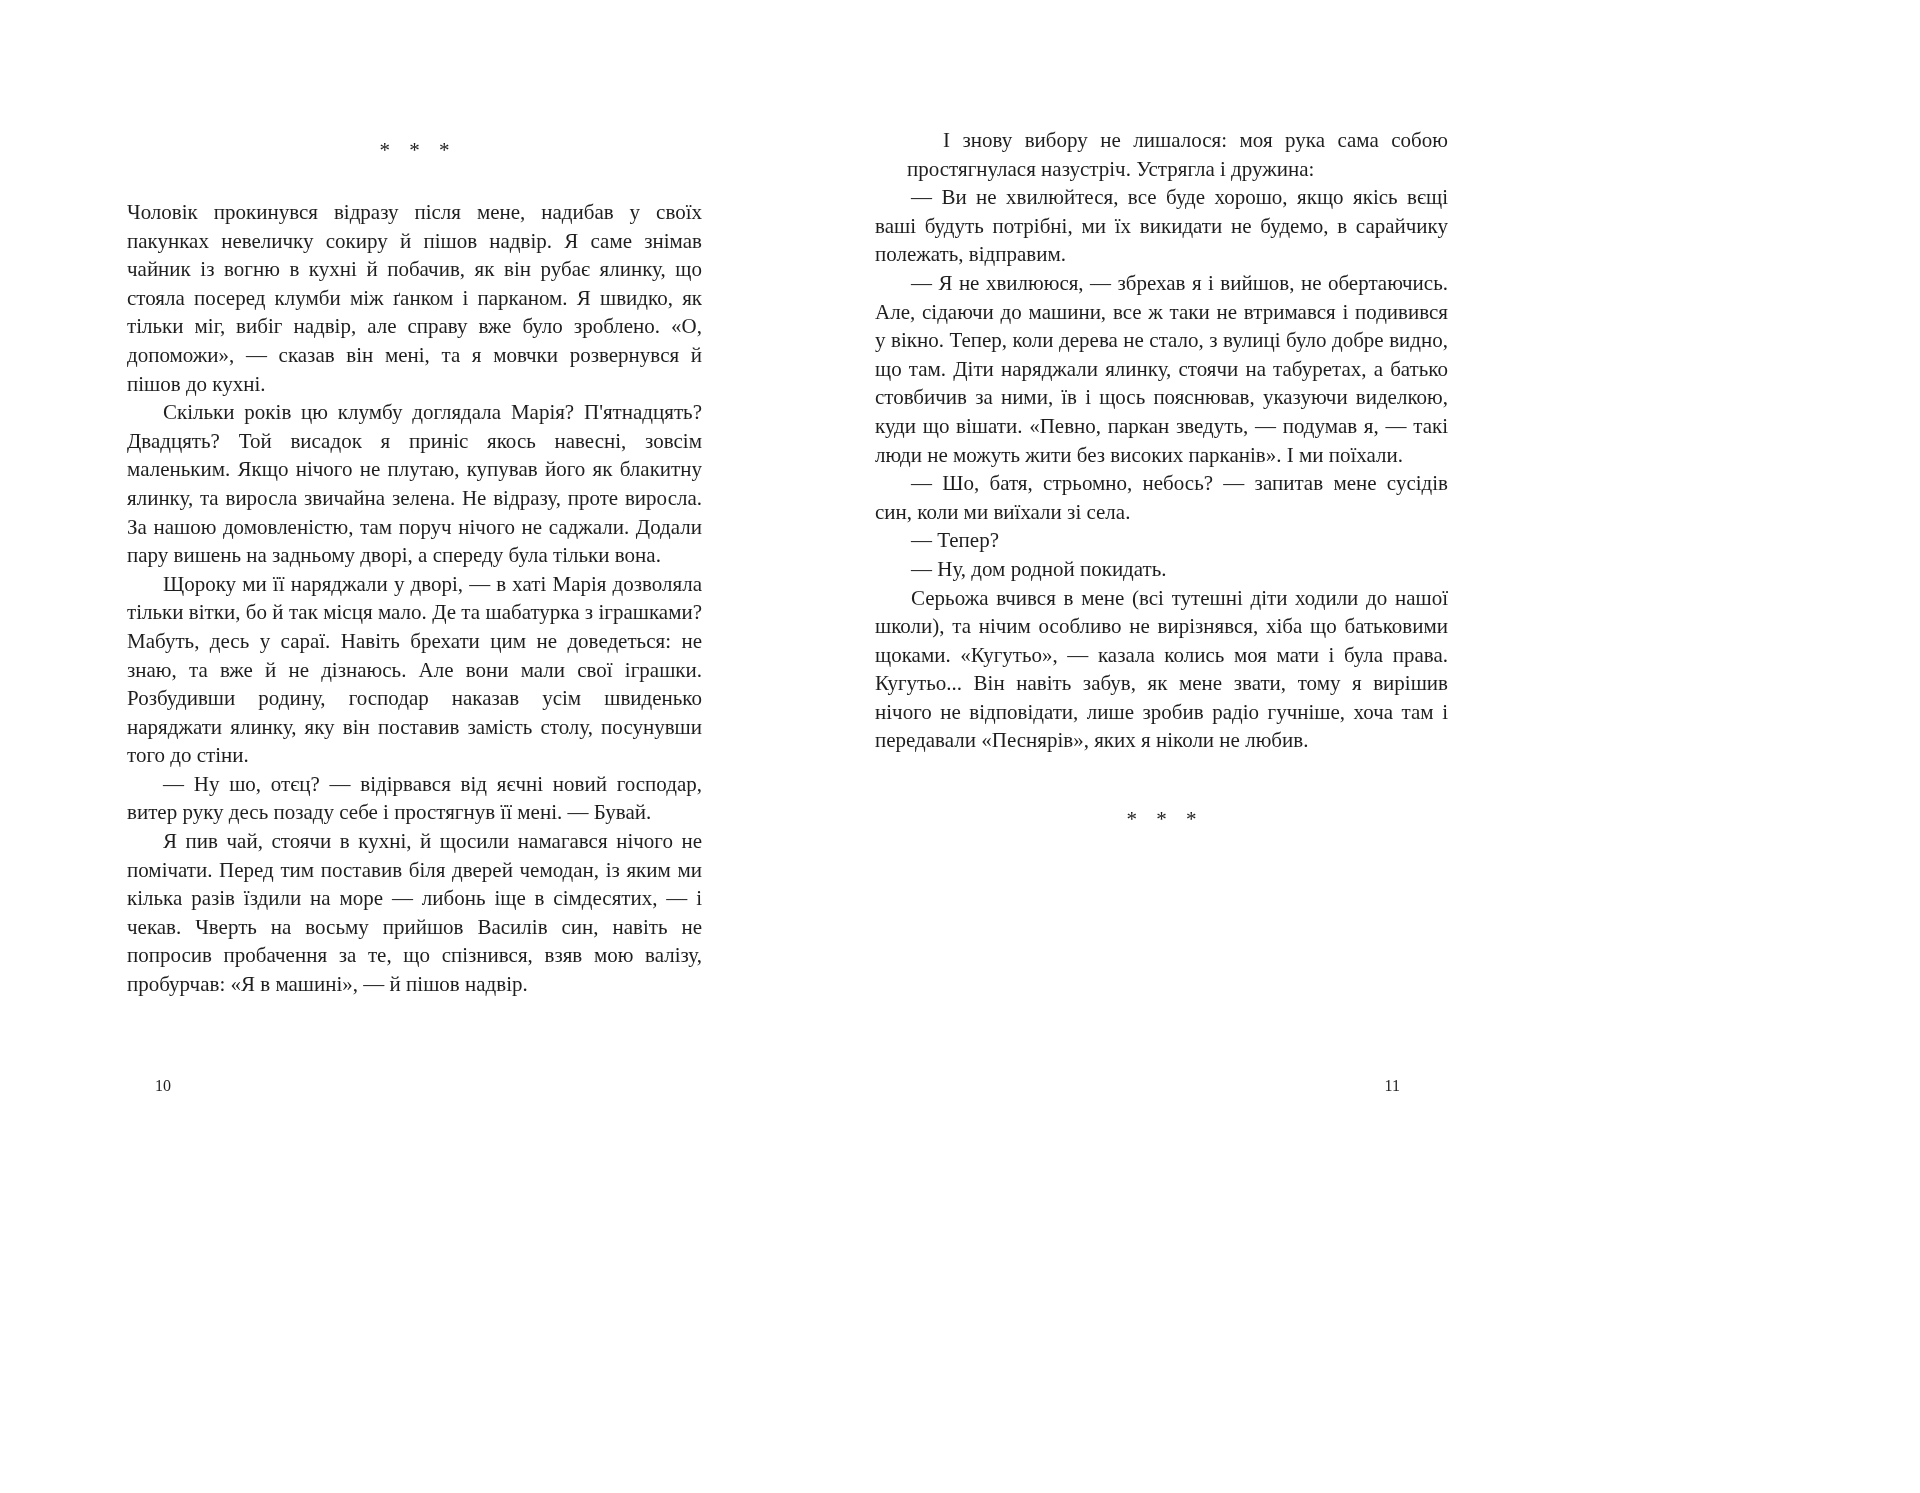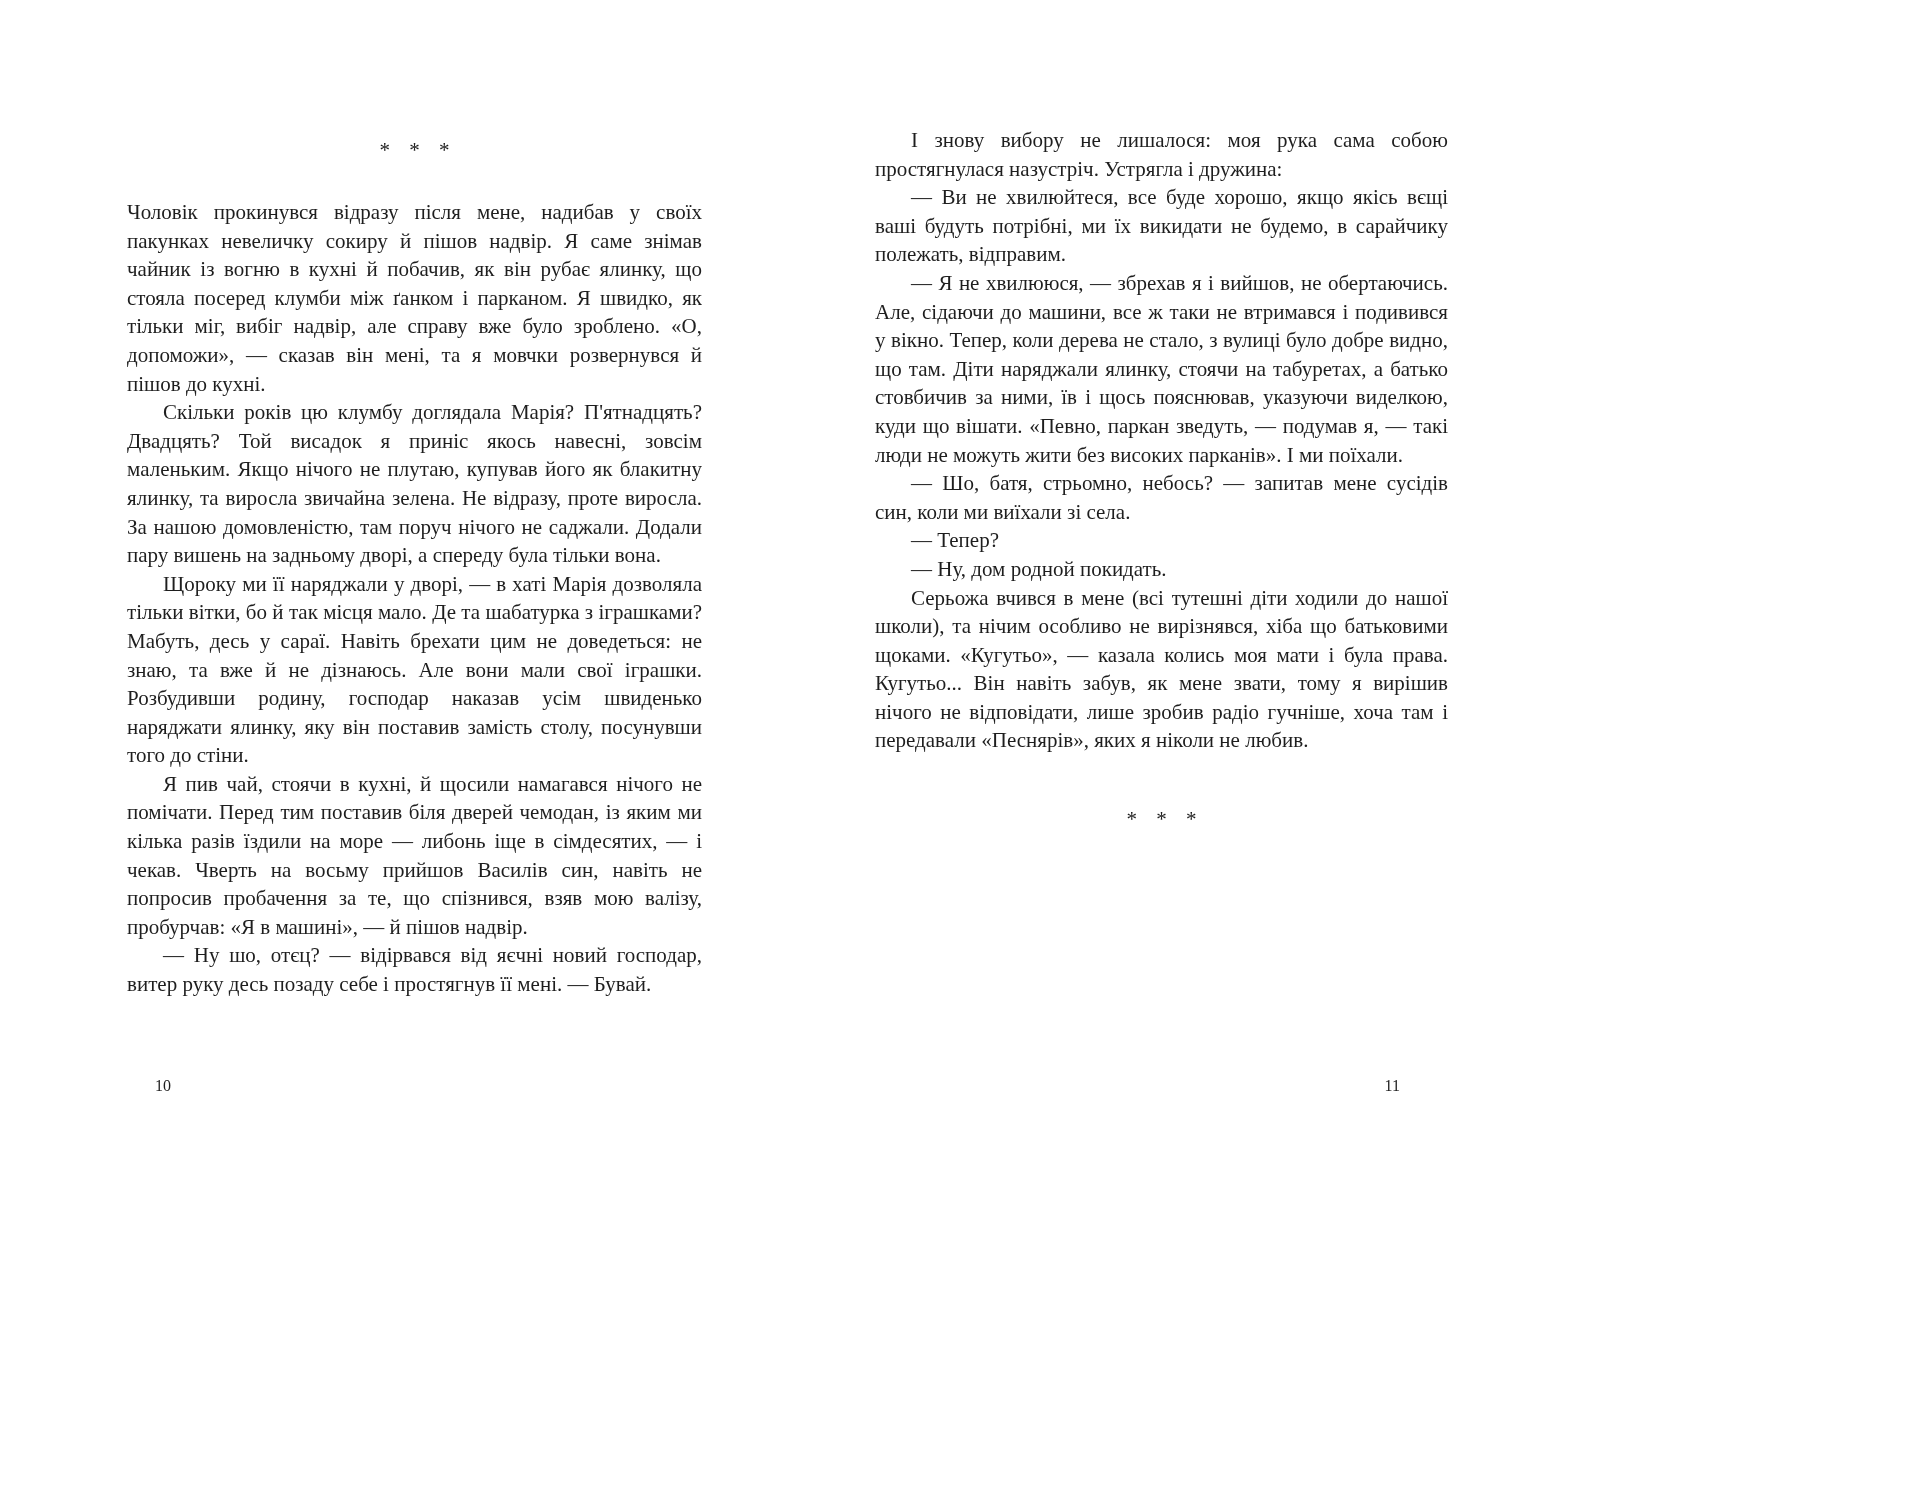--- a/index.html
+++ b/index.html
@@ -39,43 +39,43 @@
   .sep {
     font-size: 21px;
     line-height: 29px;
     text-align: center;
     letter-spacing: 7px;
     text-indent: 7px; 
   }
   .sep-top { margin-top: 136px; margin-bottom: 33px; }
   .sep-mid { margin-top: 50px;  margin-bottom: 24px; }
 
-  .first-para-right { margin-top: 126px; }
+  .first-para-right { margin-top: 126px; margin-left: 32px; }
 
   .pagenum {
     position: absolute;
     top: 1072px;
     font-size: 16px;
     line-height: 28px;
   }
   .pagenum-left  { left: 28px; }
   .pagenum-right { right: 48px; }
 </style>
 </head>
 <body>
 
 <div class="spread">
 
   <div class="page page-left">
     <div class="sep sep-top">* * *</div>
     <p class="noindent">Чоловік прокинувся відразу після мене, надибав у своїх пакунках невеличку сокиру й пішов надвір. Я саме знімав чайник із вогню в кухні й побачив, як він рубає ялинку, що стояла посеред клумби між ґанком і парканом. Я швидко, як тільки міг, вибіг надвір, але справу вже було зроблено. «О, допоможи», — сказав він мені, та я мовчки розвернувся й пішов до кухні.</p>
     <p>Скільки років цю клумбу доглядала Марія? П'ятнадцять? Двадцять? Той висадок я приніс якось навесні, зовсім маленьким. Якщо нічого не плутаю, купував його як блакитну ялинку, та виросла звичайна зелена. Не відразу, проте виросла. За нашою домовленістю, там поруч нічого не саджали. Додали пару вишень на задньому дворі, а спереду була тільки вона.</p>
     <p>Щороку ми її наряджали у дворі, — в хаті Марія дозволяла тільки вітки, бо й так місця мало. Де та шабатурка з іграшками? Мабуть, десь у сараї. Навіть брехати цим не доведеться: не знаю, та вже й не дізнаюсь. Але вони мали свої іграшки. Розбудивши родину, господар наказав усім швиденько наряджати ялинку, яку він поставив замість столу, посунувши того до стіни.</p>
+    <p>— Ну шо, отєц? — відірвався від яєчні новий господар, витер руку десь позаду себе і простягнув її мені. — Бувай.</p>
     <p>Я пив чай, стоячи в кухні, й щосили намагався нічого не помічати. Перед тим поставив біля дверей чемодан, із яким ми кілька разів їздили на море — либонь іще в сімдесятих, — і чекав. Чверть на восьму прийшов Василів син, навіть не попросив пробачення за те, що спізнився, взяв мою валізу, пробурчав: «Я в машині», — й пішов надвір.</p>
-    <p>— Ну шо, отєц? — відірвався від яєчні новий господар, витер руку десь позаду себе і простягнув її мені. — Бувай.</p>
     <div class="pagenum pagenum-left">10</div>
   </div>
 
   <div class="page page-right">
     <p class="first-para-right">І знову вибору не лишалося: моя рука сама собою простягнулася назустріч. Устрягла і дружина:</p>
     <p>— Ви не хвилюйтеся, все буде хорошо, якщо якісь вєщі ваші будуть потрібні, ми їх викидати не будемо, в сарайчику полежать, відправим.</p>
     <p>— Я не хвилююся, — збрехав я і вийшов, не обертаючись. Але, сідаючи до машини, все ж таки не втримався і подивився у вікно. Тепер, коли дерева не стало, з вулиці було добре видно, що там. Діти наряджали ялинку, стоячи на табуретах, а батько стовбичив за ними, їв і щось пояснював, указуючи виделкою, куди що вішати. «Певно, паркан зведуть, — подумав я, — такі люди не можуть жити без високих парканів». І ми поїхали.</p>
     <p>— Шо, батя, стрьомно, небось? — запитав мене сусідів син, коли ми виїхали зі села.</p>
     <p>— Тепер?</p>
     <p>— Ну, дом родной покидать.</p>

